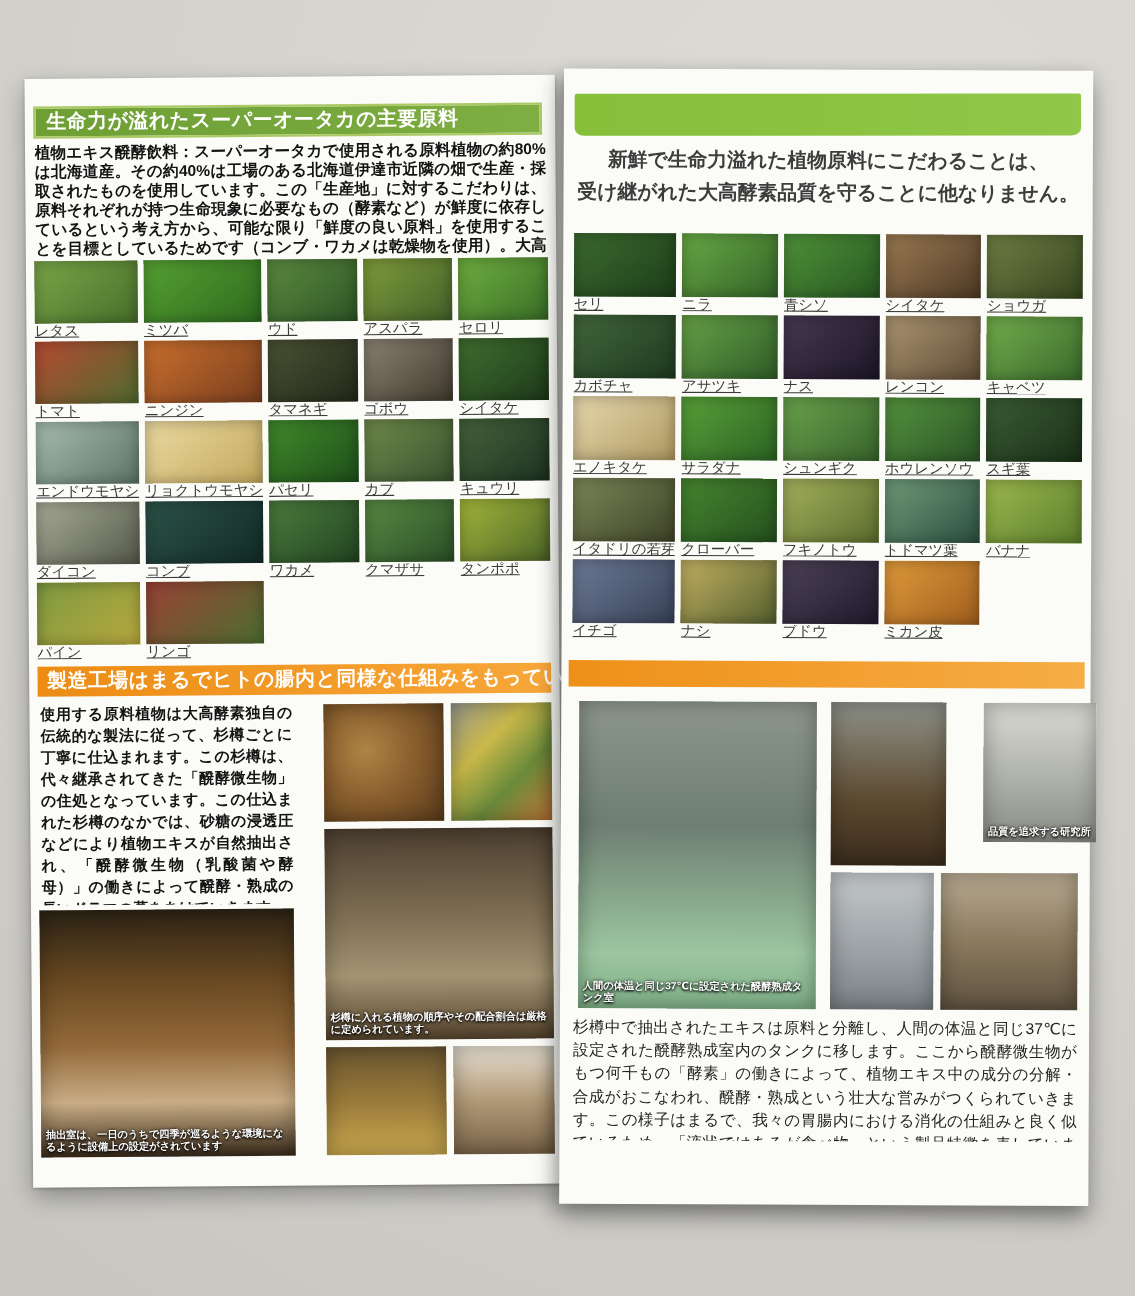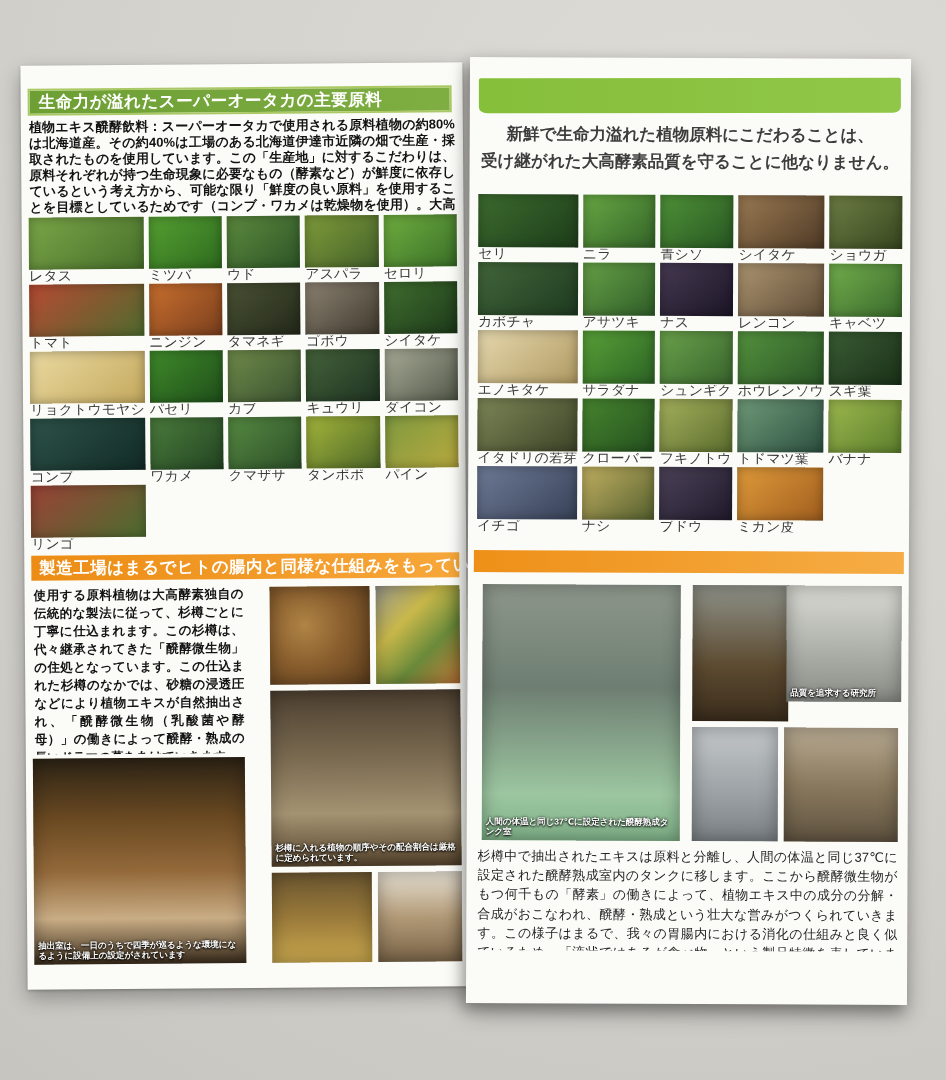--- a/index.html
+++ b/index.html
@@ -64,21 +64,21 @@
   
   .veg-grid{
     position:absolute;display:grid;grid-template-columns:repeat(5,1fr);
     column-gap:5px;row-gap:3px;
   }
   .veg-grid-left{left:7px;top:152px;width:428px;}
   .veg-grid-right{left:9px;top:137px;width:424px;}
   figure.veg{margin:0;}
   .veg-ph{width:100%;height:52px;box-shadow:inset 0 0 12px rgba(0,0,0,.35);}
   .veg-grid-right .veg-ph{height:53px;}
-  .veg-lb{font-size:14px;color:#3a3a3a;margin-top:1px;line-height:11px;white-space:nowrap;overflow:hidden;}
+  .veg-lb{font-size:12px;color:#3a3a3a;margin-top:1px;line-height:11px;white-space:nowrap;overflow:hidden;text-decoration:underline;}
   
   .photo{position:absolute;box-shadow:inset 0 0 18px rgba(0,0,0,.35);}
   .caption{
     position:absolute;left:4px;bottom:3px;right:4px;
     color:#fff;font-size:8.5px;line-height:1.25;font-weight:bold;
     text-shadow:0 1px 2px #000,0 0 3px #000;
   }
   
   .ph-baskets{left:245px;top:523px;width:100px;height:98px;
     background:radial-gradient(circle at 35% 40%,#b08445 0%,#8a5f2e 45%,#5c3c1c 100%);}
@@ -90,22 +90,22 @@
     background:linear-gradient(180deg,#2c2315 0%,#6b4a22 30%,#93693a 55%,#c9ad85 78%,#3a2c1c 100%);}
   .ph-pour{left:245px;top:809px;width:100px;height:90px;
     background:linear-gradient(180deg,#6a5530 0%,#9a7a3a 50%,#c9a84e 100%);}
   .ph-barrels-row{left:351px;top:809px;width:84px;height:90px;
     background:linear-gradient(180deg,#e6e0d2 0%,#b29a78 50%,#7a6448 100%);}
   
   .ph-tank{left:15px;top:527px;width:198px;height:256px;
     background:linear-gradient(180deg,#8e978c 0%,#6e7e72 40%,#9cc6a0 82%,#7fb087 100%);}
   .ph-bottling{left:225px;top:527px;width:96px;height:136px;
     background:linear-gradient(180deg,#8e9188 0%,#5c4a30 60%,#3a2c1c 100%);}
-  .ph-lab{left:319px;top:527px;width:94px;height:116px;
-    background:linear-gradient(180deg,#dadad4 0%,#b2b4ae 50%,#8a8c86 100%);padding-left:21px;}
+  .ph-lab{left:352px;top:527px;width:94px;height:116px;
+    background:linear-gradient(180deg,#dadad4 0%,#b2b4ae 50%,#8a8c86 100%);}
   .ph-equip{left:225px;top:669px;width:86px;height:114px;
     background:linear-gradient(180deg,#c4c8ca 0%,#9aa0a4 60%,#7a8084 100%);}
   .ph-line{left:317px;top:669px;width:114px;height:114px;
     background:linear-gradient(180deg,#b8aa92 0%,#8a7a5e 50%,#5f5240 100%);}
 </style>
 </head>
 <body>
 
 <div class="scene">
 
@@ -150,20 +150,24 @@
         </figure>
         <figure class="veg">
           <div class="veg-ph" style="background: linear-gradient(140deg, rgb(140, 130, 114) 0%, rgb(64, 58, 46) 100%);"></div>
           <figcaption class="veg-lb">ゴボウ</figcaption>
         </figure>
         <figure class="veg">
           <div class="veg-ph" style="background: linear-gradient(140deg, rgb(63, 110, 47) 0%, rgb(30, 58, 26) 100%);"></div>
           <figcaption class="veg-lb">シイタケ</figcaption>
         </figure>
         <figure class="veg">
+          <div class="veg-ph" style="background: linear-gradient(140deg, rgb(168, 189, 174) 0%, rgb(92, 117, 102) 100%);"></div>
+          <figcaption class="veg-lb">エンドウモヤシ</figcaption>
+        </figure>
+        <figure class="veg">
           <div class="veg-ph" style="background: linear-gradient(140deg, rgb(234, 217, 160) 0%, rgb(196, 169, 94) 100%);"></div>
           <figcaption class="veg-lb">リョクトウモヤシ</figcaption>
         </figure>
         <figure class="veg">
           <div class="veg-ph" style="background: linear-gradient(140deg, rgb(63, 138, 42) 0%, rgb(31, 79, 26) 100%);"></div>
           <figcaption class="veg-lb">パセリ</figcaption>
         </figure>
         <figure class="veg">
           <div class="veg-ph" style="background: linear-gradient(140deg, rgb(111, 138, 74) 0%, rgb(58, 82, 48) 100%);"></div>
           <figcaption class="veg-lb">カブ</figcaption>

